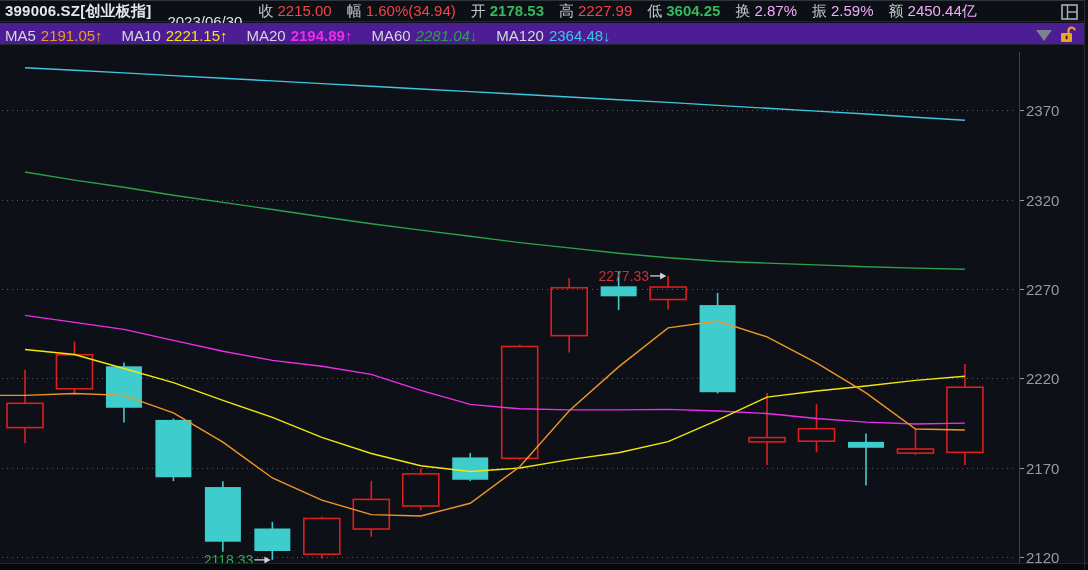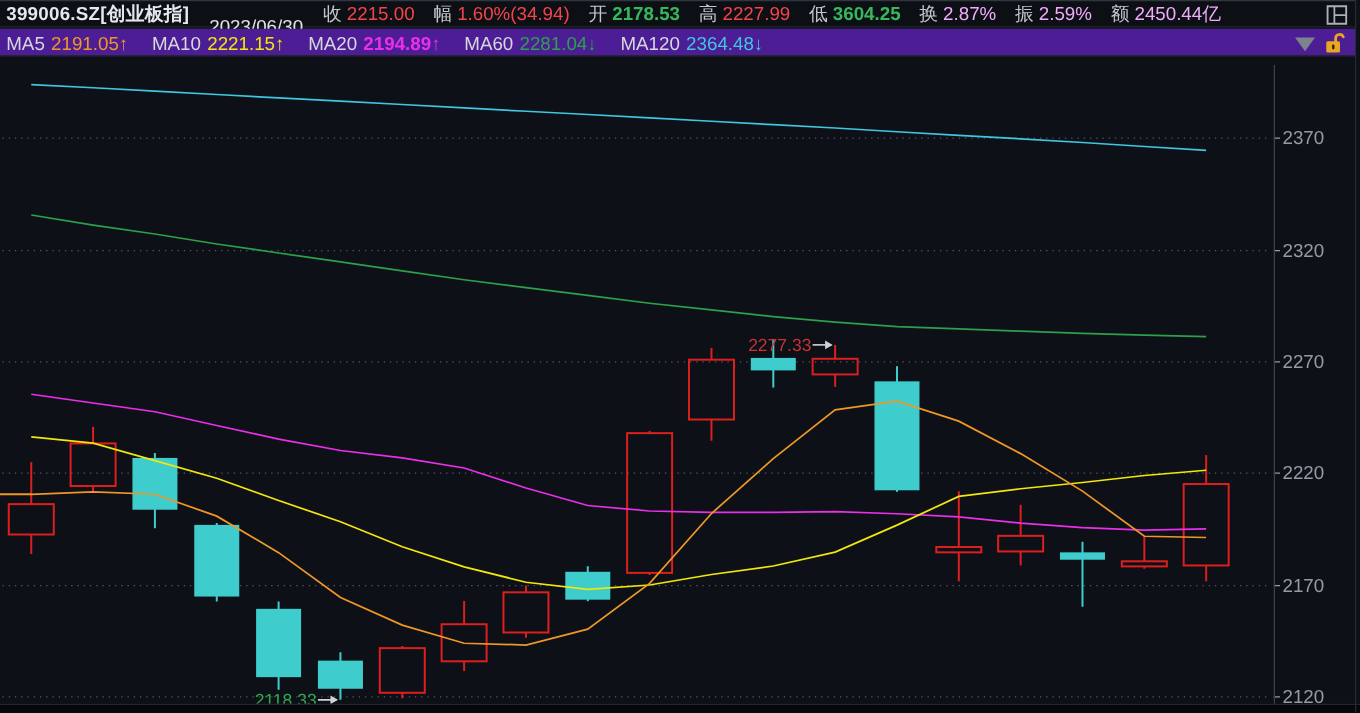--- a/index.html
+++ b/index.html
@@ -102,21 +102,21 @@
     <span class="ma">
         <span class="lbl">MA10</span>
         <span style="color: rgb(242, 231, 12);">2221.15↑</span>
       </span>
     <span class="ma">
         <span class="lbl">MA20</span>
         <span style="color: rgb(234, 47, 234); font-weight: bold;">2194.89↑</span>
       </span>
     <span class="ma">
         <span class="lbl">MA60</span>
-        <span style="color: rgb(44, 160, 74);">2281.04↓</span>
+        <span style="color: rgb(44, 160, 74); font-style: italic;">2281.04↓</span>
       </span>
     <span class="ma">
         <span class="lbl">MA120</span>
         <span style="color: rgb(63, 198, 224);">2364.48↓</span>
       </span>
     <span id="rangebox">
       <span id="tri"></span>
       <svg id="lock" viewBox="0 0 16 18">
         <path d="M8.5 7 L8.5 4.5 A3.2 3.2 0 0 1 14.6 3.4" fill="none" stroke="#e9a61f" stroke-width="2.2" stroke-linecap="round"></path>
         <rect x="1" y="7" width="11" height="9" rx="1.2" fill="#e9a61f"></rect>

